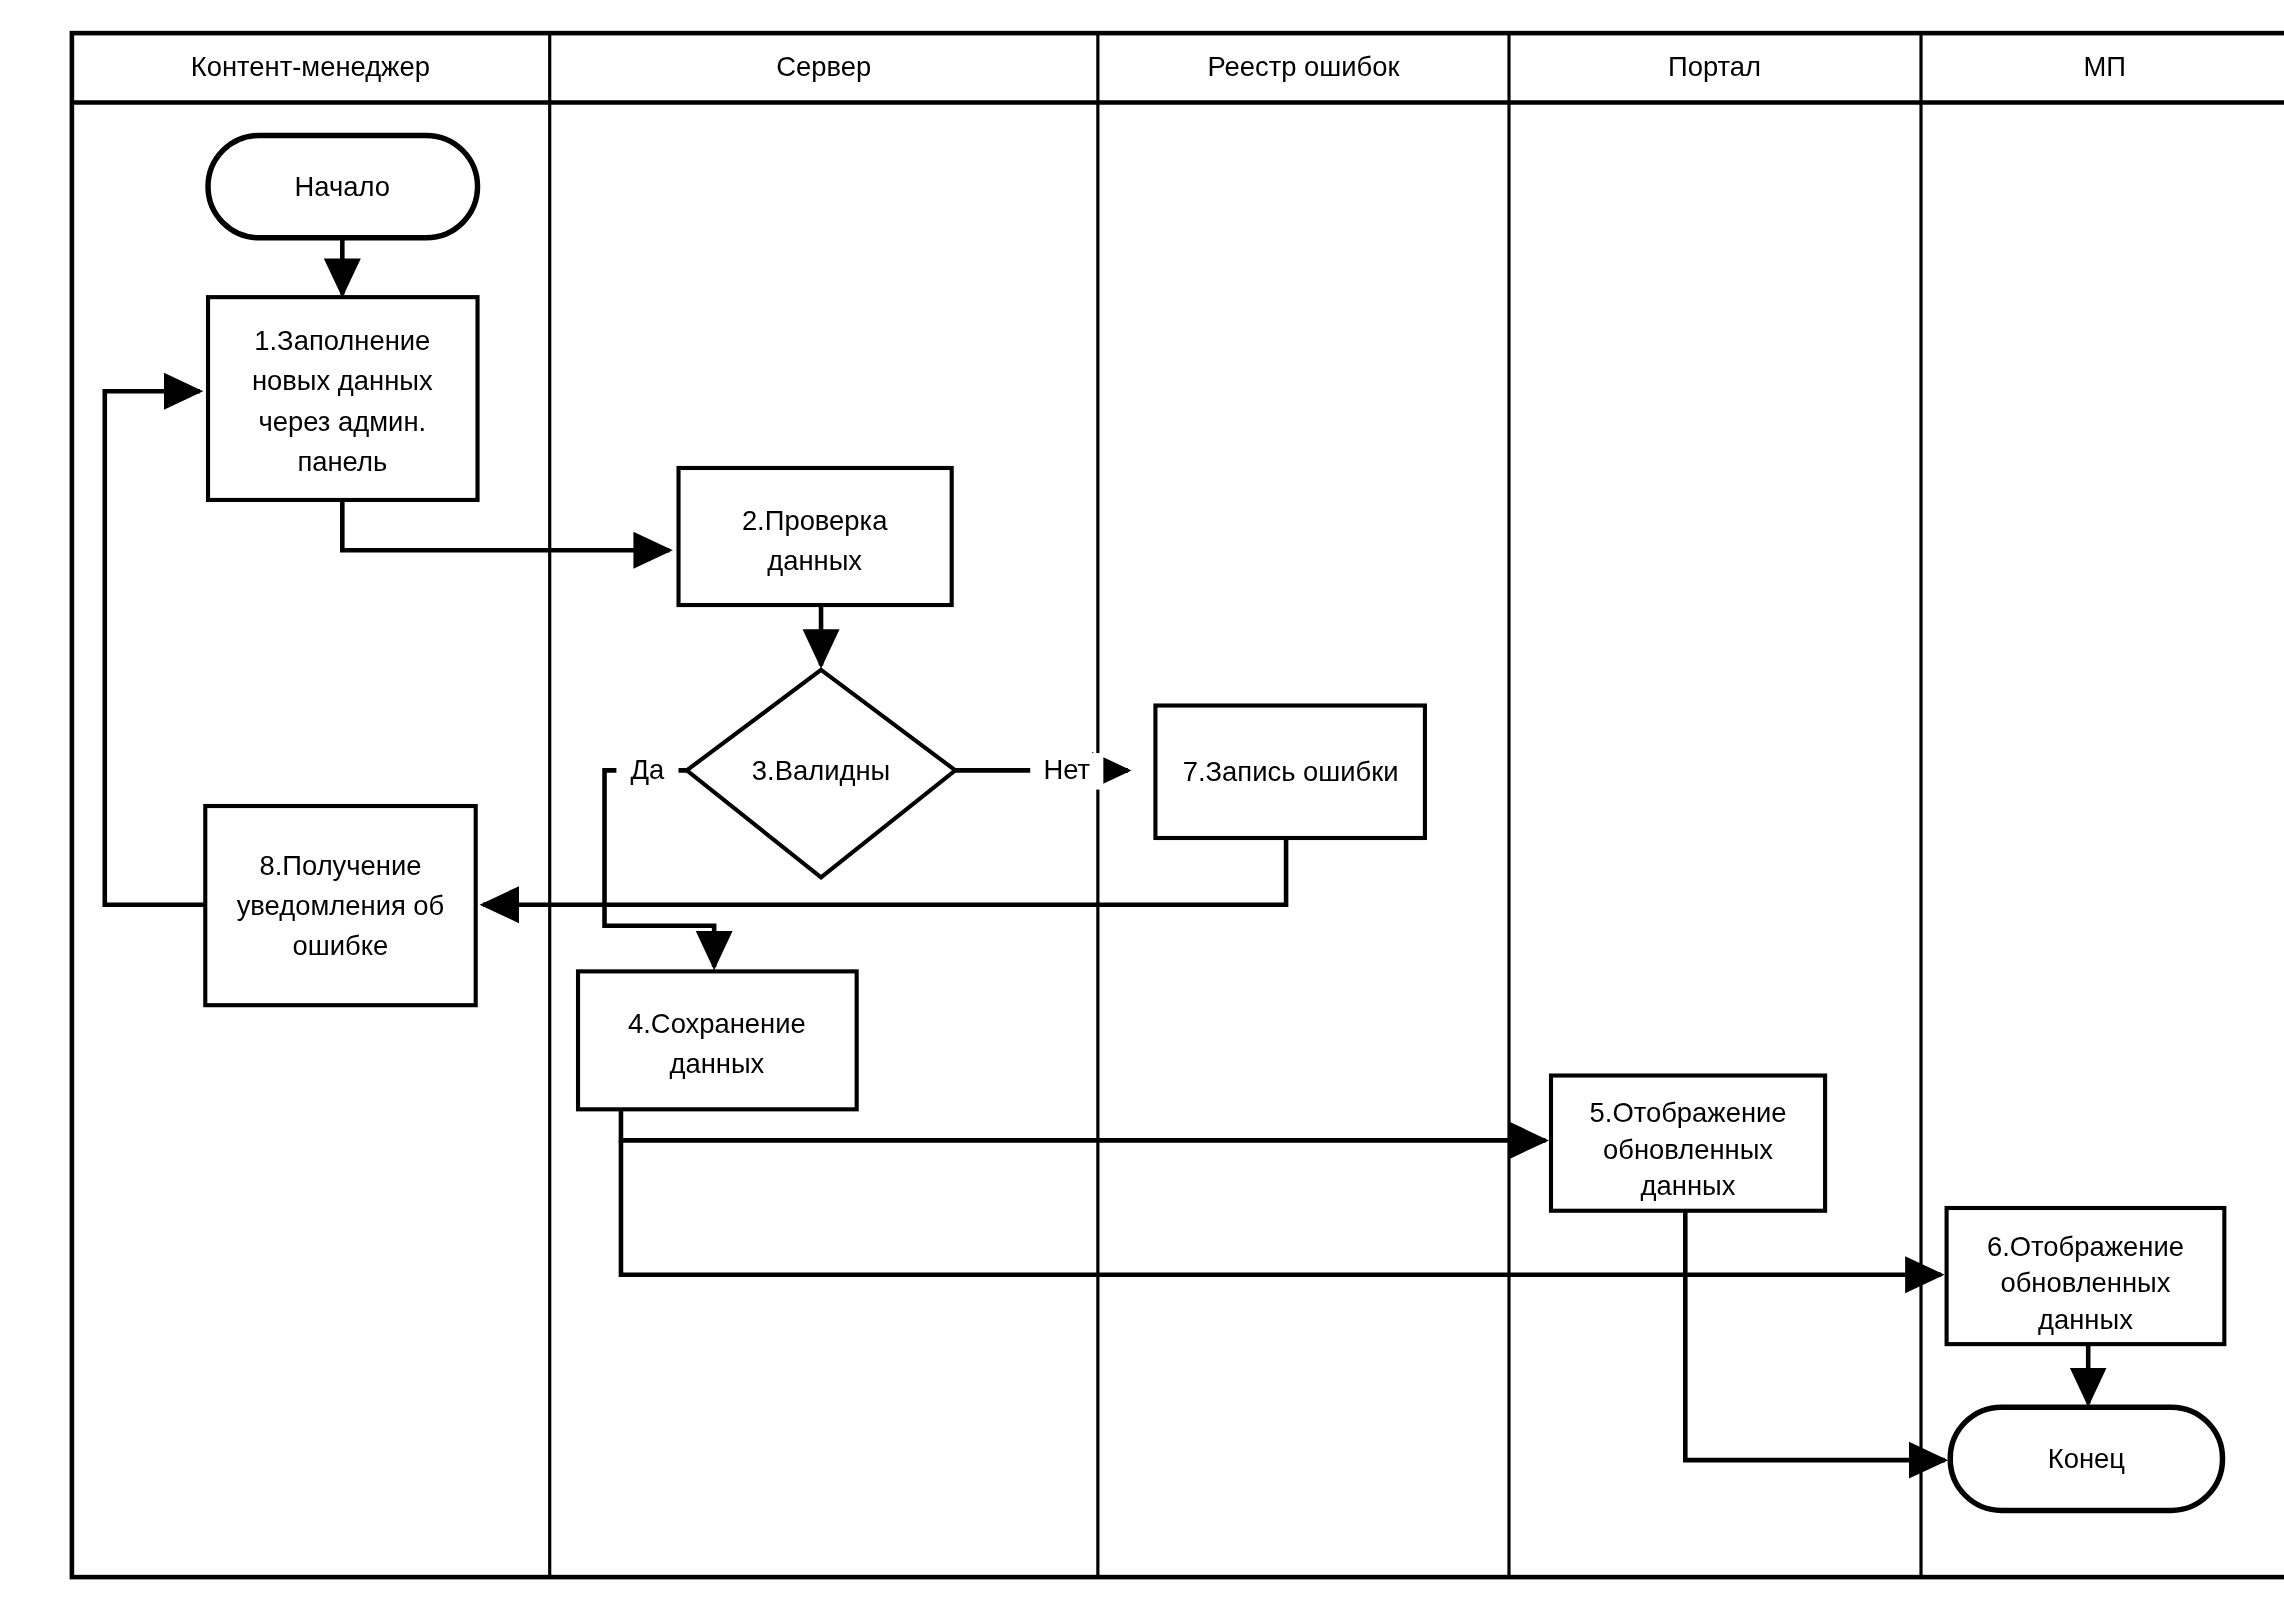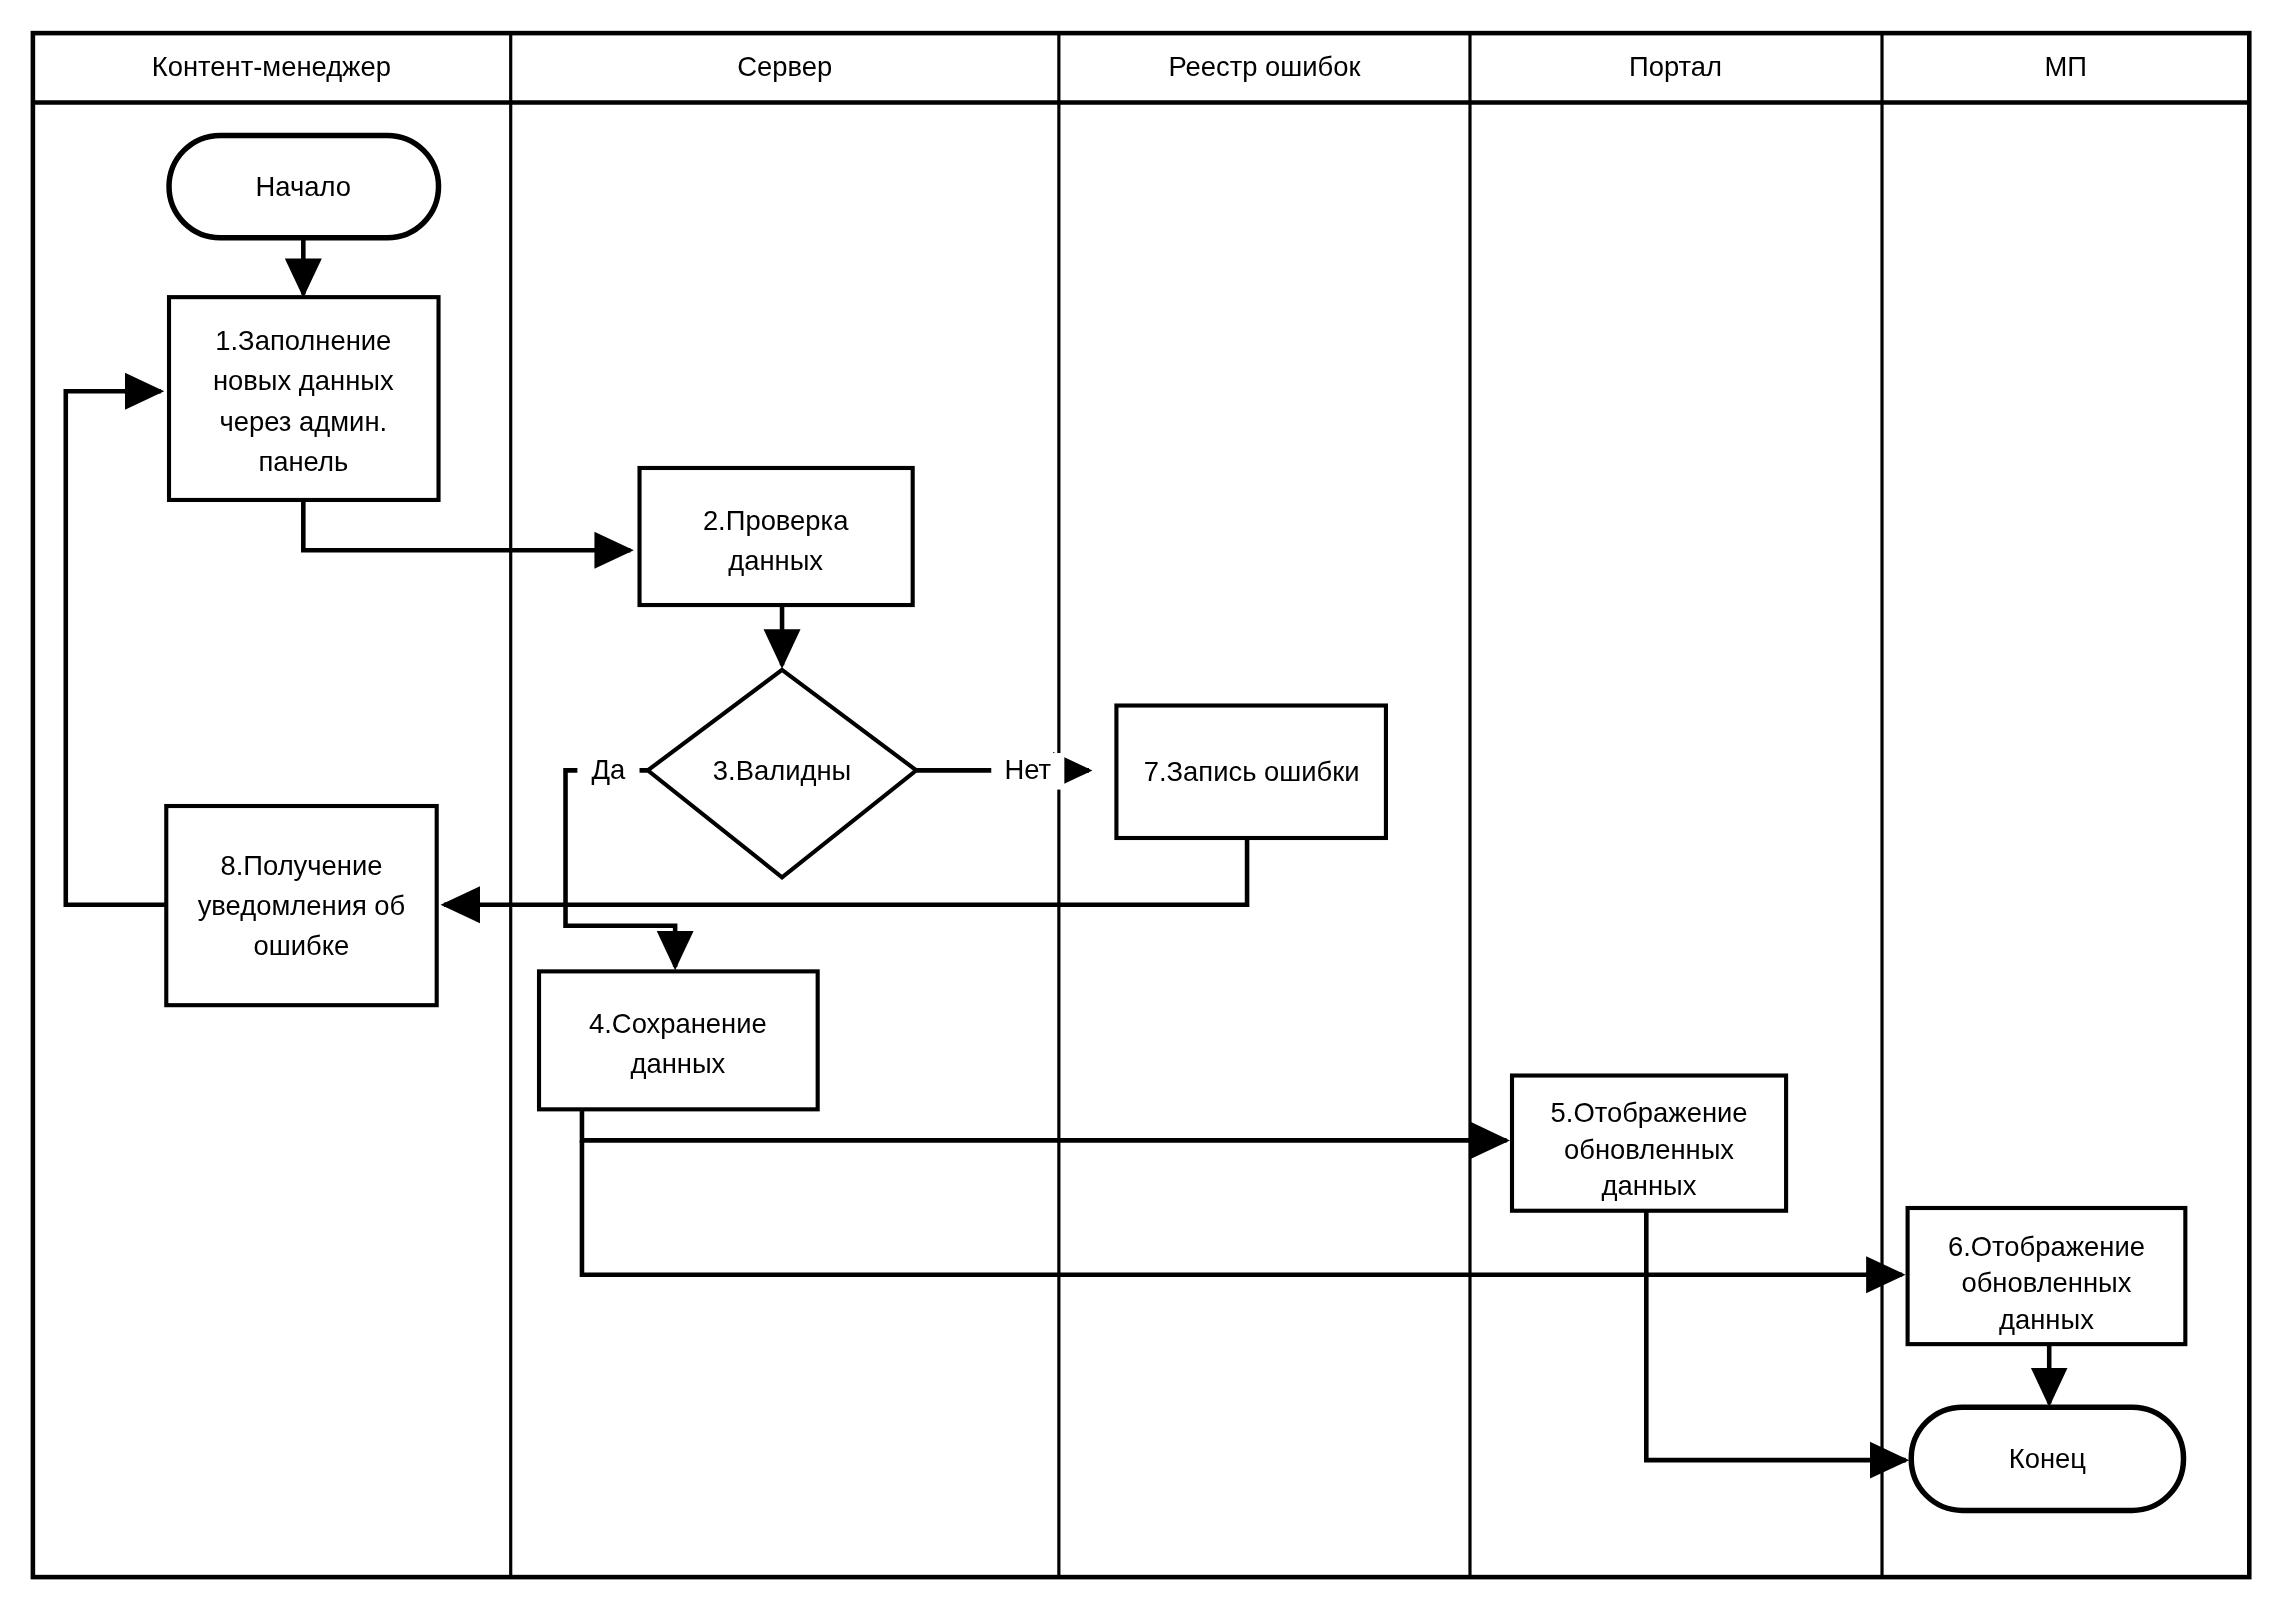--- a/index.html
+++ b/index.html
@@ -10,20 +10,21 @@
   body {
     width: 2284px;
     height: 1623px;
     font-family: "Liberation Sans", sans-serif;
     overflow: hidden;
   }
   #diagram-root {
     position: relative;
     width: 2082px;
     height: 1623px;
+    margin-left: 39px;
   }
   svg#flowchart {
     display: block;
     width: 2284px;
     height: 1623px;
   }
   .lane-border { fill: none; stroke: #000000; stroke-width: 5; }
   .lane-divider { fill: none; stroke: #000000; stroke-width: 3.5; }
   .lane-header-rule { stroke: #000000; stroke-width: 5; }
   .lane-title {

